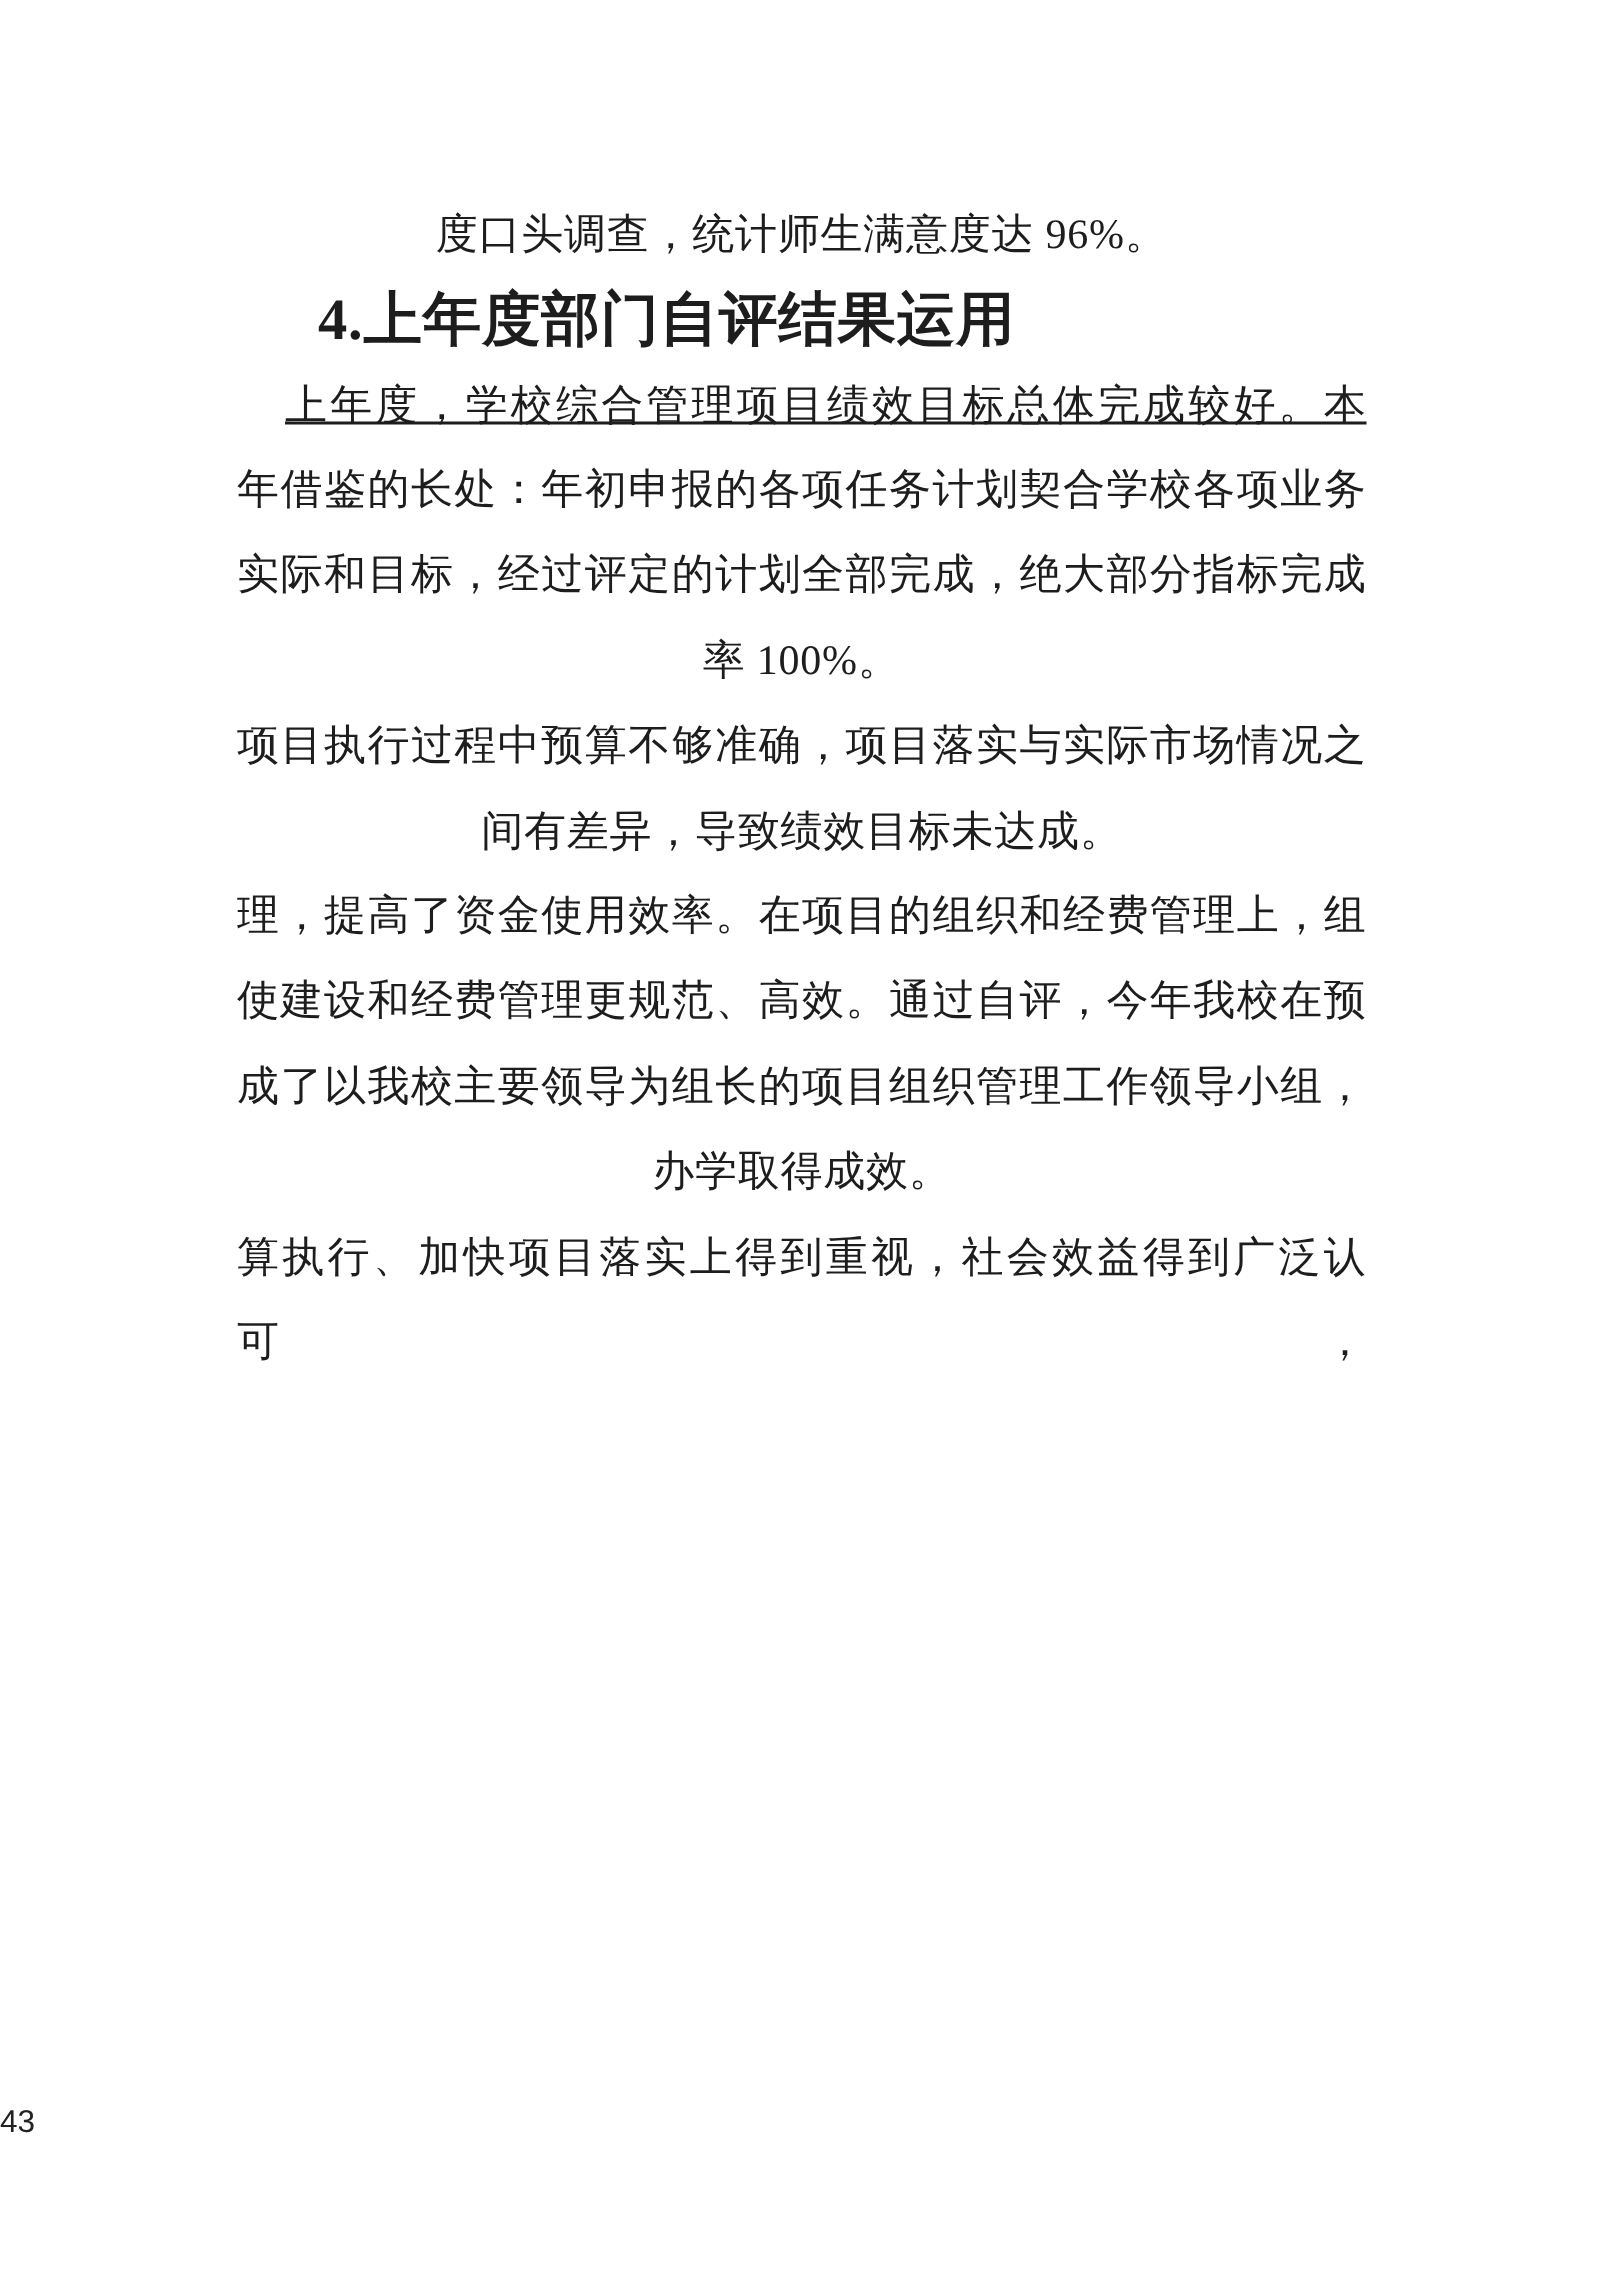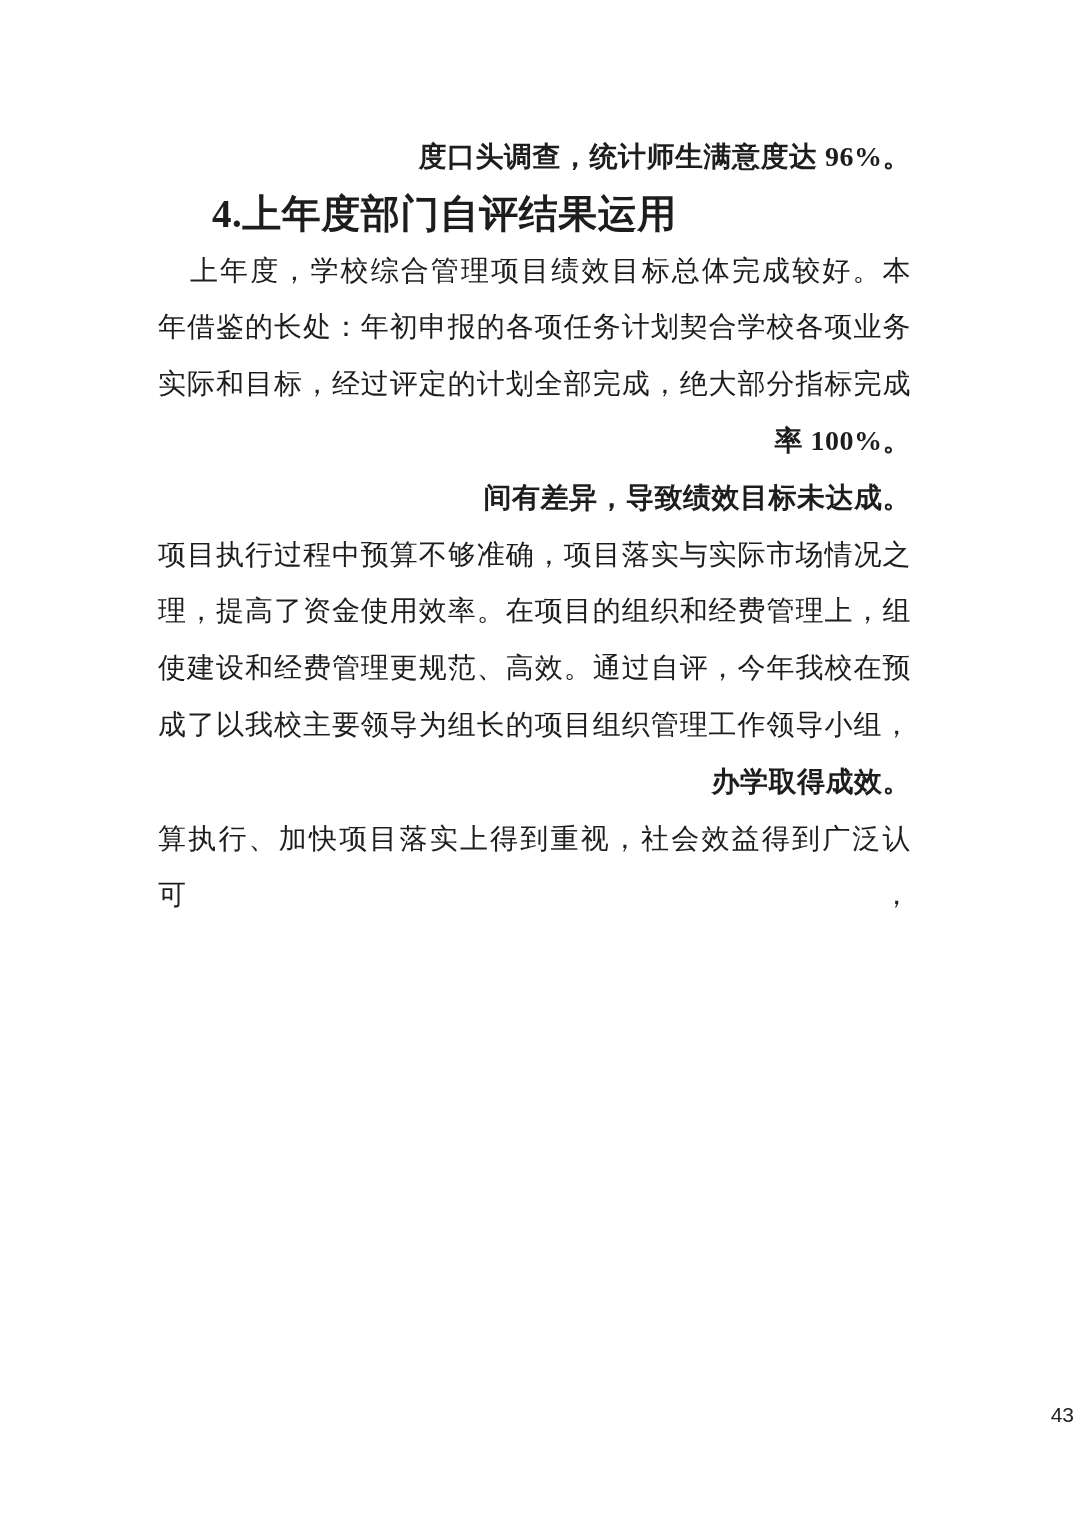--- a/index.html
+++ b/index.html
@@ -27,61 +27,61 @@
     height: 56.8px;
     line-height: 56.8px;
     font-size: 28px;
     letter-spacing: 0.5px;
   }
   
   .first {
     text-indent: 32px;
     text-align: justify;
     text-align-last: justify;
+    text-decoration: underline;
   }
   
   .mid {
     text-align: justify;
     text-align-last: justify;
   }
   
   .plain, .end {
-    text-align: right;
-    font-weight: bold;
+    text-align: center;
   }
   .heading {
     font-weight: bold;
     padding-left: 54px;
     font-size: 39px;
   }
   .page-number {
     position: absolute;
     left: 0;
     top: 1403px;
     width: 100%;
-    text-align: right;
+    text-align: left;
     font-size: 21px;
     color: #222222;
     font-family: "Liberation Sans", "DejaVu Sans", sans-serif;
   }
 </style>
 </head>
 <body>
 
 <div class="page">
   <div class="content">
 
   <div class="line end">度口头调查，统计师生满意度达 96%。</div>
       <div class="line heading">4.上年度部门自评结果运用</div>
       <div class="line first">上年度，学校综合管理项目绩效目标总体完成较好。本</div>
       <div class="line mid">年借鉴的长处：年初申报的各项任务计划契合学校各项业务</div>
       <div class="line mid">实际和目标，经过评定的计划全部完成，绝大部分指标完成</div>
       <div class="line end">率 100%。</div>
+      <div class="line mid">项目执行过程中预算不够准确，项目落实与实际市场情况之</div>
       <div class="line end">间有差异，导致绩效目标未达成。</div>
-      <div class="line mid">项目执行过程中预算不够准确，项目落实与实际市场情况之</div>
       <div class="line mid">理，提高了资金使用效率。在项目的组织和经费管理上，组</div>
       <div class="line mid">使建设和经费管理更规范、高效。通过自评，今年我校在预</div>
       <div class="line mid">成了以我校主要领导为组长的项目组织管理工作领导小组，</div>
       <div class="line end">办学取得成效。</div>
       <div class="line mid">算执行、加快项目落实上得到重视，社会效益得到广泛认可，</div>
     </div>
   <div class="page-number">43</div>
 </div>
 
 </body></html>

